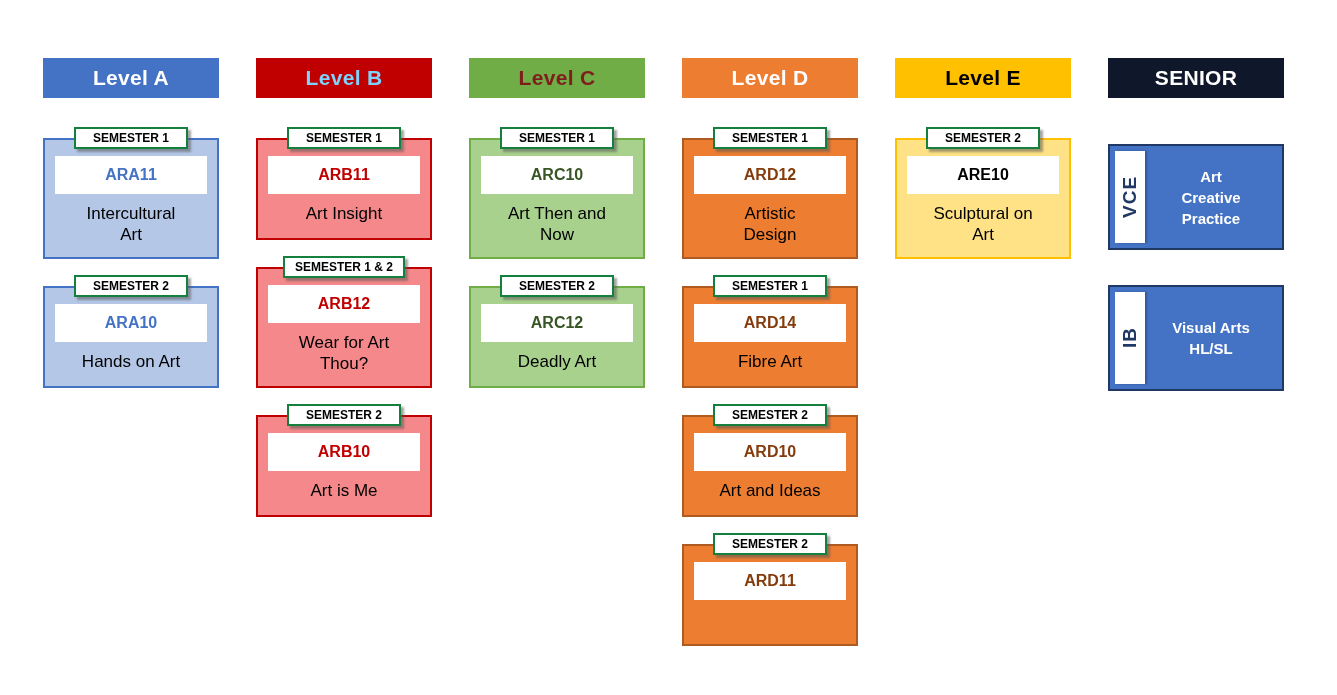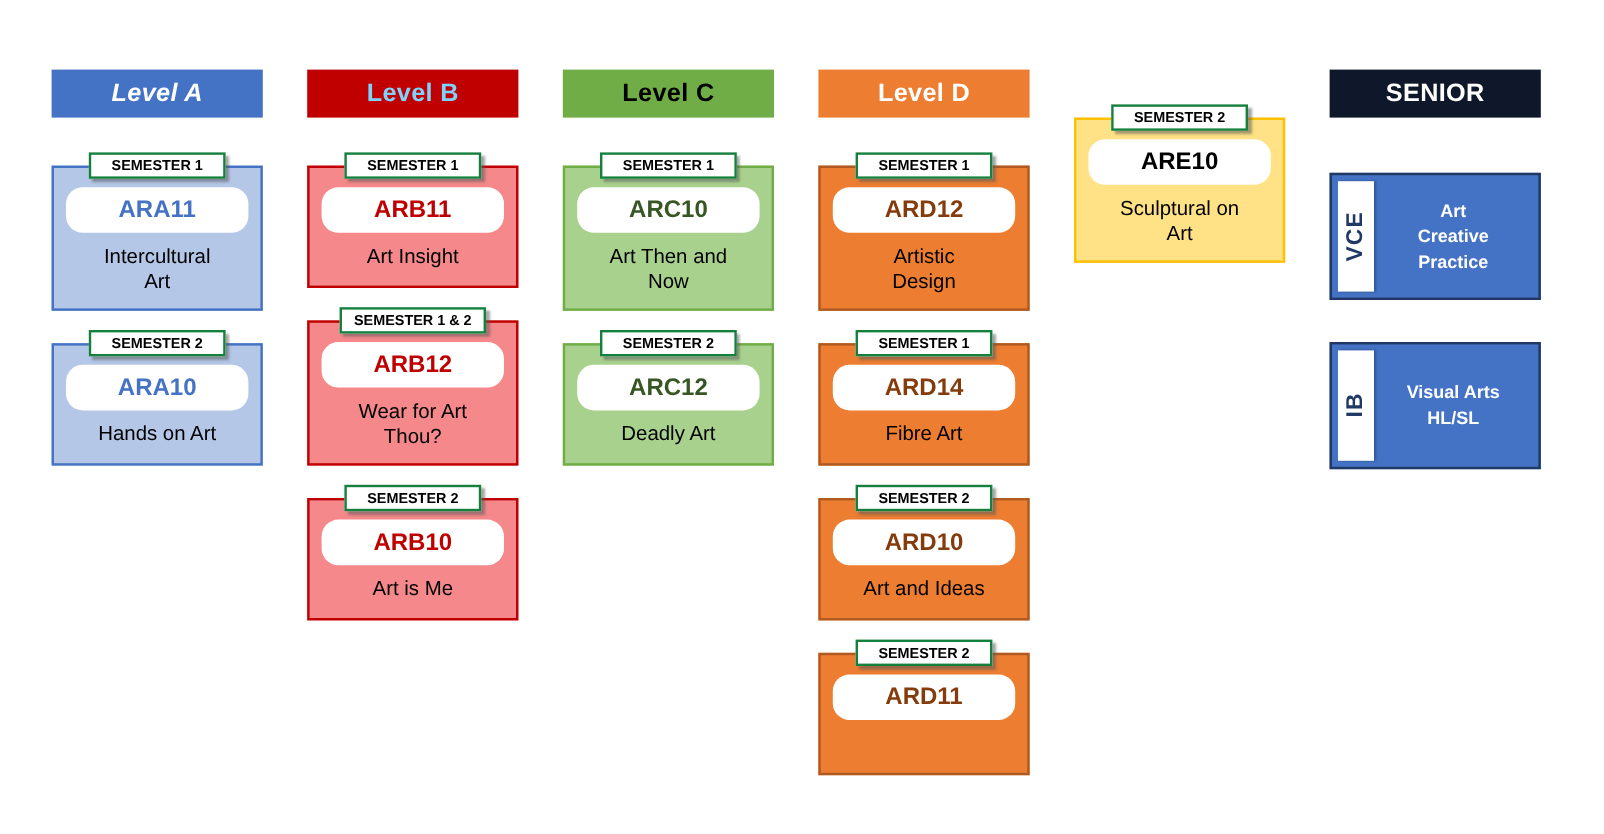--- a/index.html
+++ b/index.html
@@ -69,24 +69,23 @@
     padding: 16px 10px 12px 10px;
     box-sizing: border-box;
     min-height: 102px;
   }
   .code-strip {
     height: 38px;
     background: #ffffff;
     display: flex;
     align-items: center;
     justify-content: center;
-    font-size: 20px;
+    font-size: 16px;
     font-weight: bold;
     color: var(--code-color);
-    border-radius: 14px;
   }
   .course-name {
     margin-top: 9px;
     padding: 0 22px;
     font-size: 17px;
     line-height: 21px;
     text-align: center;
     color: #000000;
   }
   
@@ -126,21 +125,21 @@
     line-height: 1.4;
     color: var(--name-text);
   }
 </style>
 </head>
 <body>
 
 <div class="board">
 
   <div class="column" style="--card-fill: #B4C7E7; --card-border: #4472C4; --code-color: #4472C4;">
-    <div class="level-header" style="background: rgb(68, 114, 196); color: rgb(255, 255, 255); font-style: italic;">
+    <div class="level-header" style="background: rgb(68, 114, 196); color: rgb(255, 255, 255);">
       <span>Level A</span>
     </div>
     <div class="cards">
   <div class="card-wrap">
     <div class="sem-tab">SEMESTER 1</div>
     <div class="card">
       <div class="code-strip">ARA11</div>
       <div class="course-name">Intercultural Art</div>
     </div>
   </div>
@@ -180,21 +179,21 @@
     <div class="sem-tab">SEMESTER 2</div>
     <div class="card">
       <div class="code-strip">ARB10</div>
       <div class="course-name">Art is Me</div>
     </div>
   </div>
 </div>
   </div>
 
   <div class="column" style="--card-fill: #A9D18E; --card-border: #70AD47; --code-color: #375623;">
-    <div class="level-header" style="background: rgb(112, 173, 71); color: #000000; text-align: right;">
+    <div class="level-header" style="background: rgb(112, 173, 71); color: #7f1d1d; text-align: right;">
       <span>Level C</span>
     </div>
     <div class="cards">
   <div class="card-wrap">
     <div class="sem-tab">SEMESTER 1</div>
     <div class="card">
       <div class="code-strip">ARC10</div>
       <div class="course-name">Art Then and Now</div>
     </div>
   </div>
@@ -241,20 +240,23 @@
   <div class="card-wrap">
     <div class="sem-tab">SEMESTER 2</div>
     <div class="card">
       <div class="code-strip">ARD11</div>
     </div>
   </div>
 </div>
   </div>
 
   <div class="column" style="--card-fill: #FFE285; --card-border: #FFC000; --code-color: #000000;">
+    <div class="level-header" style="background: rgb(255, 192, 0); color: rgb(0, 0, 0);">
+      <span>Level E</span>
+    </div>
     <div class="cards">
   <div class="card-wrap">
     <div class="sem-tab">SEMESTER 2</div>
     <div class="card">
       <div class="code-strip">ARE10</div>
       <div class="course-name">Sculptural on Art</div>
     </div>
   </div>
 </div>
   </div>

